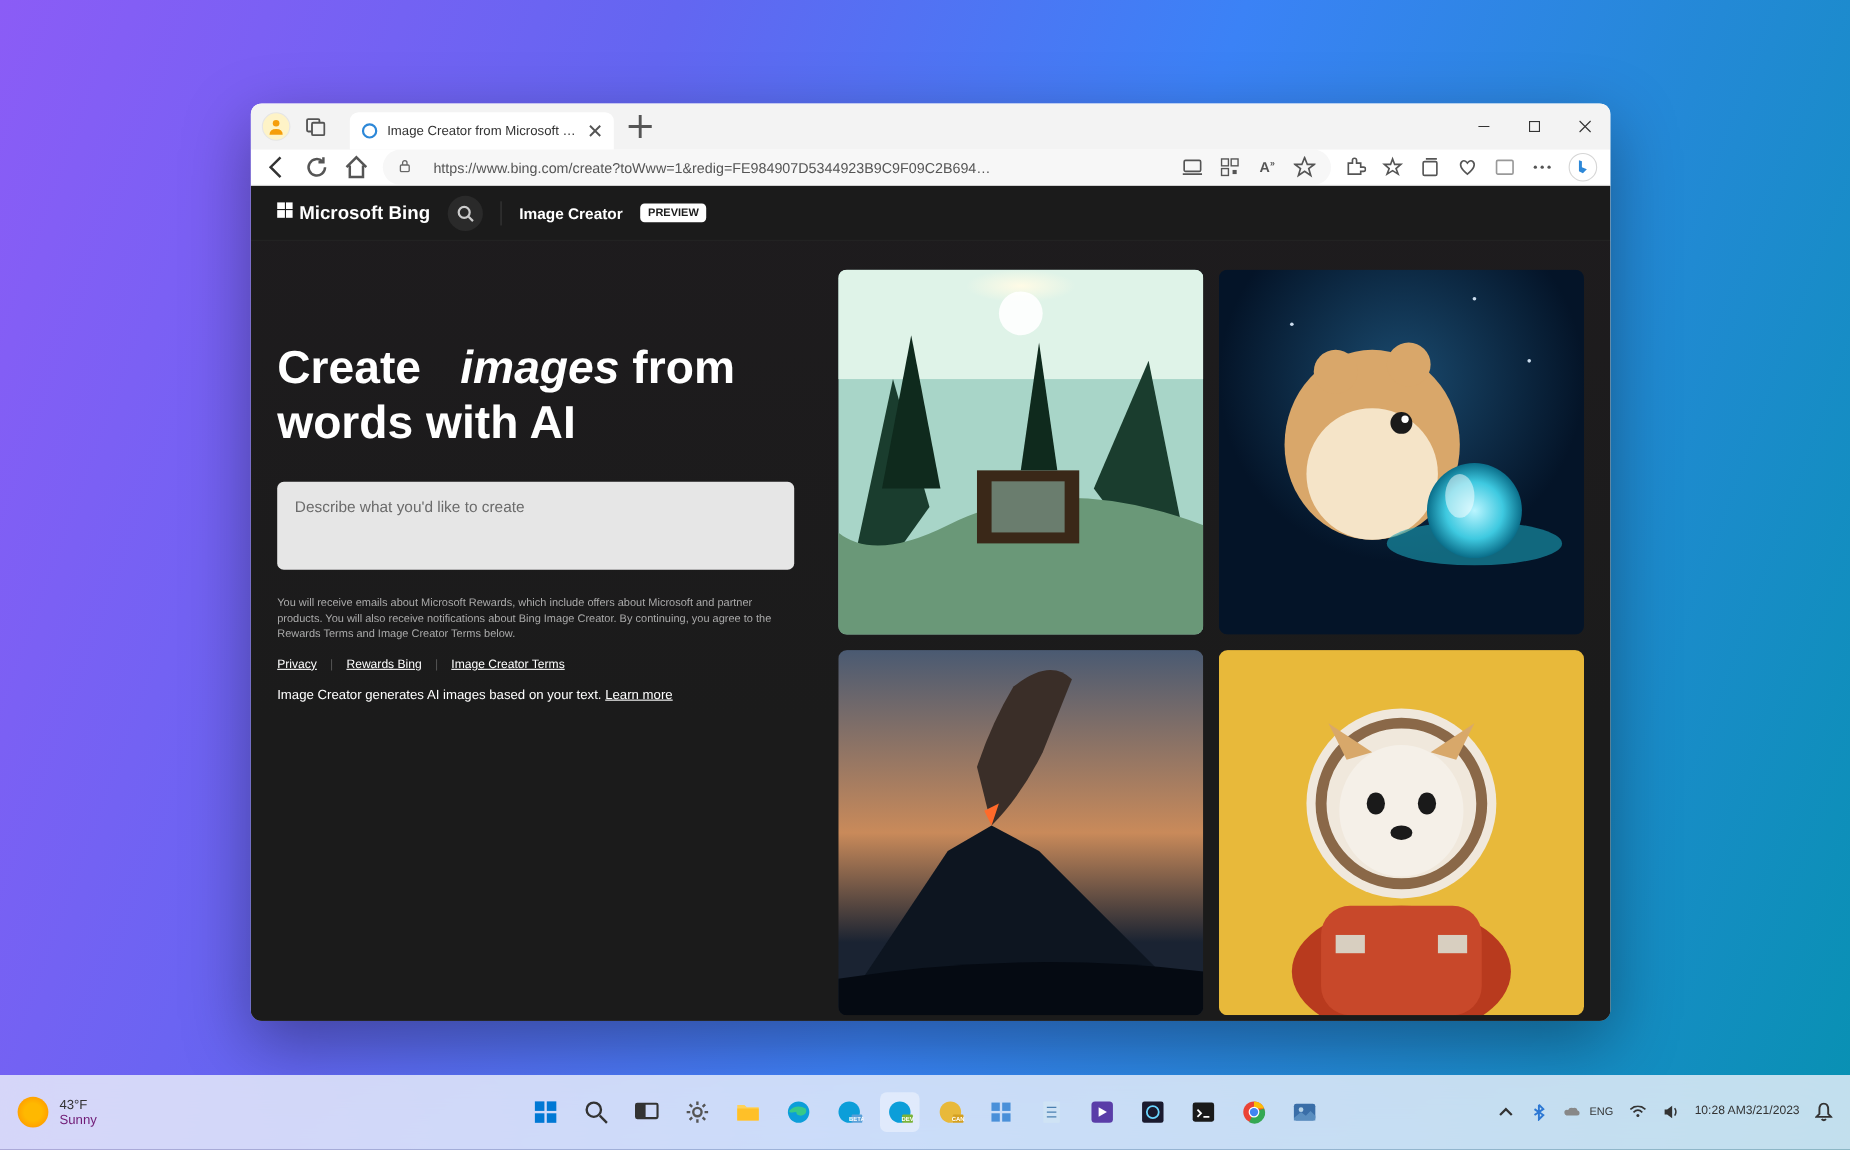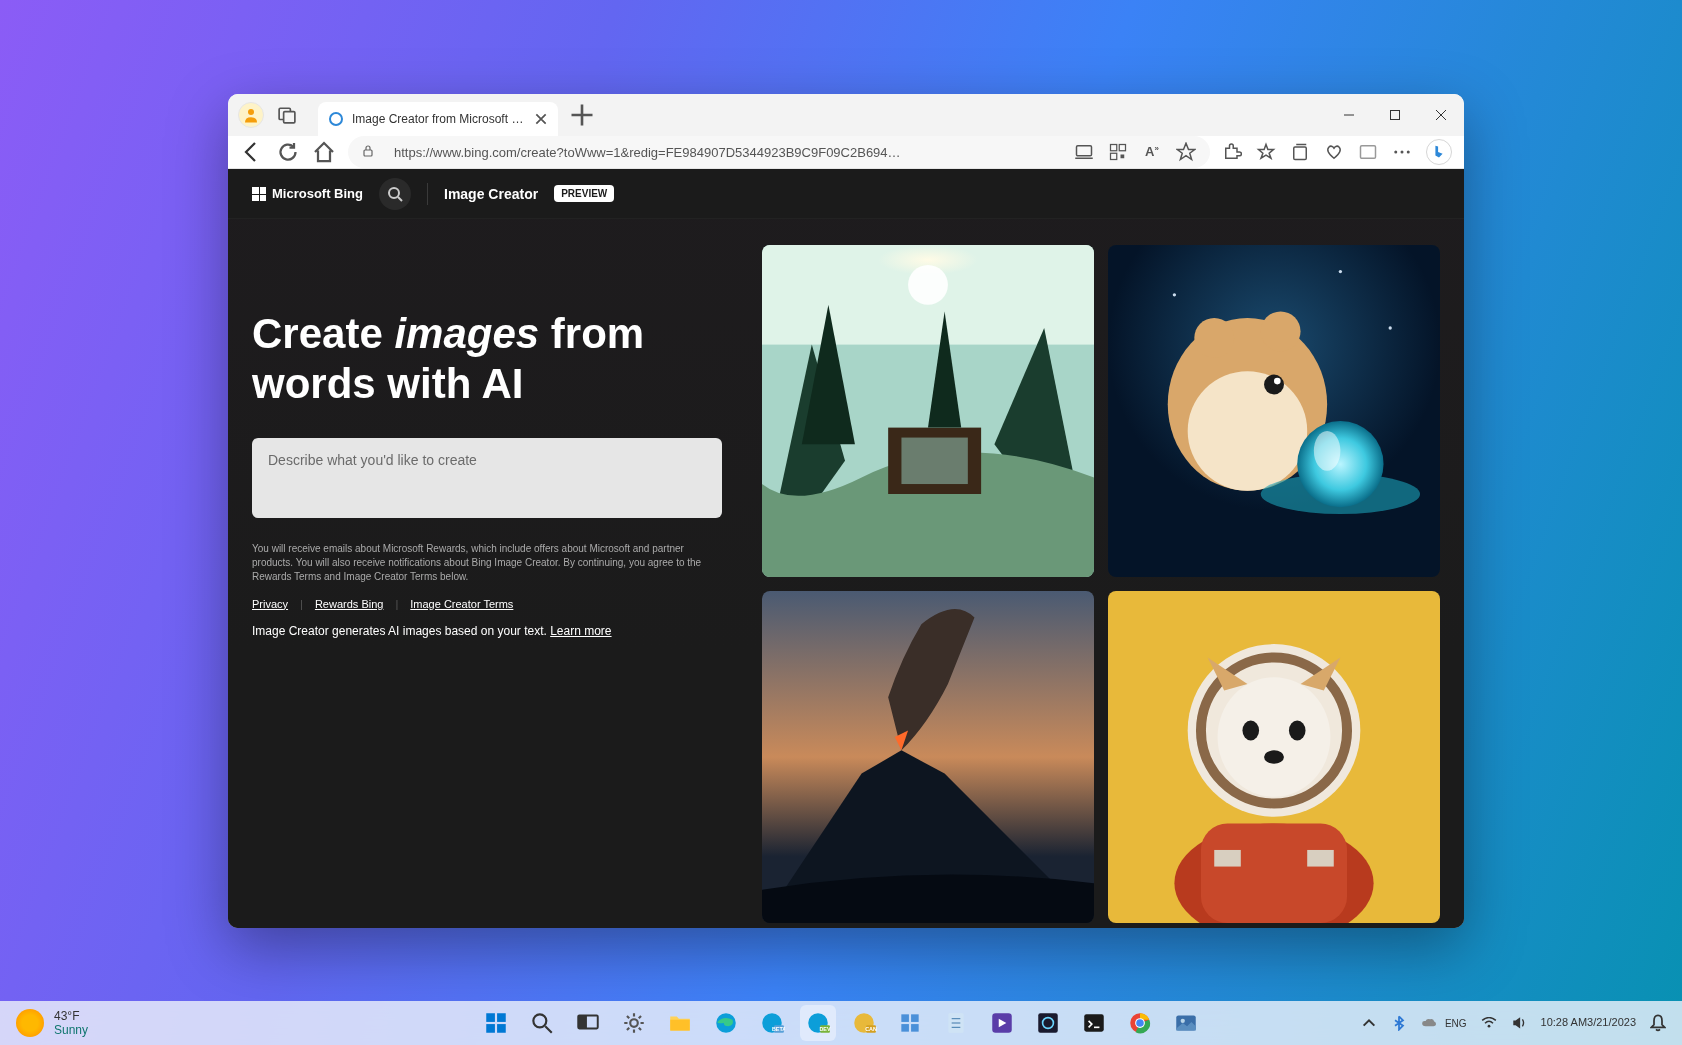--- a/index.html
+++ b/index.html
@@ -120,38 +120,38 @@
   }
   .page-header {
     height: 50px;
     display:flex;
     align-items:center;
     padding: 0 24px;
     gap: 16px;
     color:#fff;
     border-bottom: 1px solid rgba(255,255,255,0.03);
   }
-  .ms-bing { display:flex; align-items:flex-end; gap:6px; font-size:13px; font-weight:600; }
+  .ms-bing { display:flex; align-items:flex-start; gap:6px; font-size:17px; font-weight:600; }
   .ms-grid { width:14px; height:14px; display:grid; grid-template-columns:1fr 1fr; grid-template-rows:1fr 1fr; gap:1px; }
   .ms-grid span { background:#fff; }
   .search-circle { width:32px; height:32px; background:#2a2a2a; border-radius:50%; display:flex;align-items:center;justify-content:center; color:#ccc; }
   .sep { width:1px; height:22px; background:#3a3a3a; }
   .image-creator-label { font-size:14px; font-weight:600; }
   .preview-pill { background:#fff; color:#1b1b1b; font-size:10px; font-weight:700; padding:3px 7px; border-radius:4px;text-align:center; }
 
   .page-body {
     flex:1;
     display:flex;
     padding: 20px 24px 0 24px;
     gap: 40px;
     background: linear-gradient(180deg, rgba(40,30,40,0.2) 0%, #1b1b1b 60%);
   }
   .left-col { flex: 0 0 470px; padding-top: 70px; }
   .hero-title { font-size: 42px; font-weight:700; color:#fff; line-height:1.2; margin-bottom: 28px; }
-  .hero-title .italic { font-style:italic; font-weight:700; }
+  .hero-title .italic { font-style:italic; font-weight:700;margin-left:24px; }
   .prompt-box {
     width: 100%; height: 80px;
     background: #e6e6e6;
     border-radius: 6px;
     padding: 14px 16px;
     font-size: 14px;
     color:#6b6b6b;
   }
   .join-btn {
     margin-top: 12px;
@@ -178,21 +178,21 @@
   .info-row a { color:#fff; text-decoration:underline; }
 
   .right-col { flex:1; display:grid; grid-template-columns:1fr 1fr; grid-template-rows:1fr 1fr; gap:14px; padding-top: 6px; padding-bottom:20px; }
   .tile { border-radius:8px; overflow:hidden; position:relative; }
   .tile svg { width:100%; height:100%; display:block; }
 
   
   .taskbar {
     position:absolute;
     left:0; right:0; bottom:0;
-    height: 44px;
+    height: 68px;
     background: rgba(235,240,250,0.82);
     backdrop-filter: blur(20px);
     display:flex;
     align-items:center;
     padding: 0 16px;
   }
   .weather { display:flex; align-items:center; gap:10px; font-size:12px; color:#333; }
   .weather .sun { width:28px; height:28px; background:radial-gradient(circle, #ffb800 40%, #ff8c00 100%); border-radius:50%; }
   .weather .txt { display:flex; flex-direction:column; line-height:1.2; }
   .task-center { position:absolute; left:50%; transform:translateX(-50%); display:flex; gap:10px; }
@@ -478,21 +478,21 @@
     </div>
 
   </div>
 </div>
 
 <div class="taskbar">
   <div class="weather">
     <div class="sun"></div>
     <div class="txt">
       <span>43°F</span>
-      <span style="color:#0f766e;">Sunny</span>
+      <span style="color:#701a75;">Sunny</span>
     </div>
   </div>
 
   <div class="task-center">
     <div class="task-icon">
         <svg viewBox="0 0 24 24">
           <rect x="3" y="3" width="8" height="8" fill="#0078d4"></rect>
           <rect x="13" y="3" width="8" height="8" fill="#0078d4"></rect>
           <rect x="3" y="13" width="8" height="8" fill="#0078d4"></rect>
           <rect x="13" y="13" width="8" height="8" fill="#0078d4"></rect>

